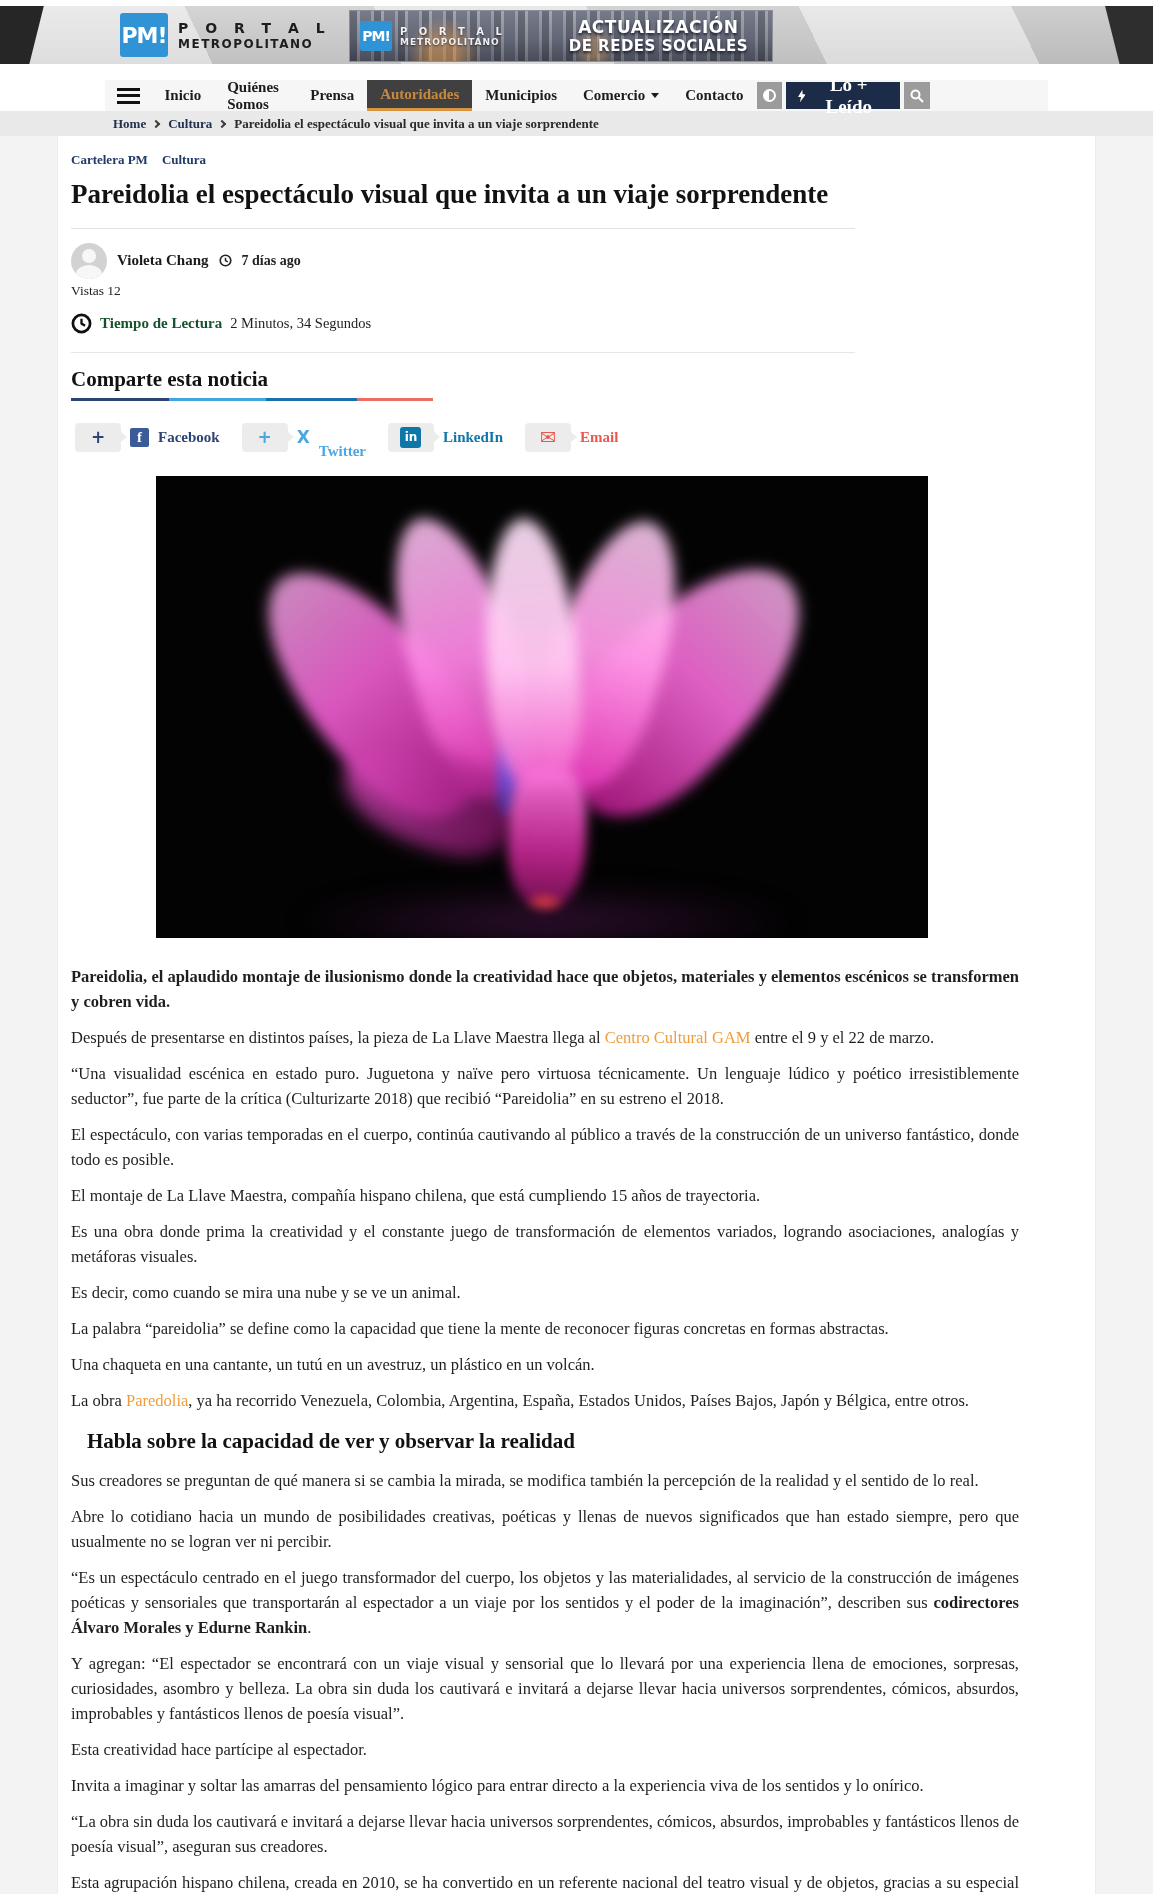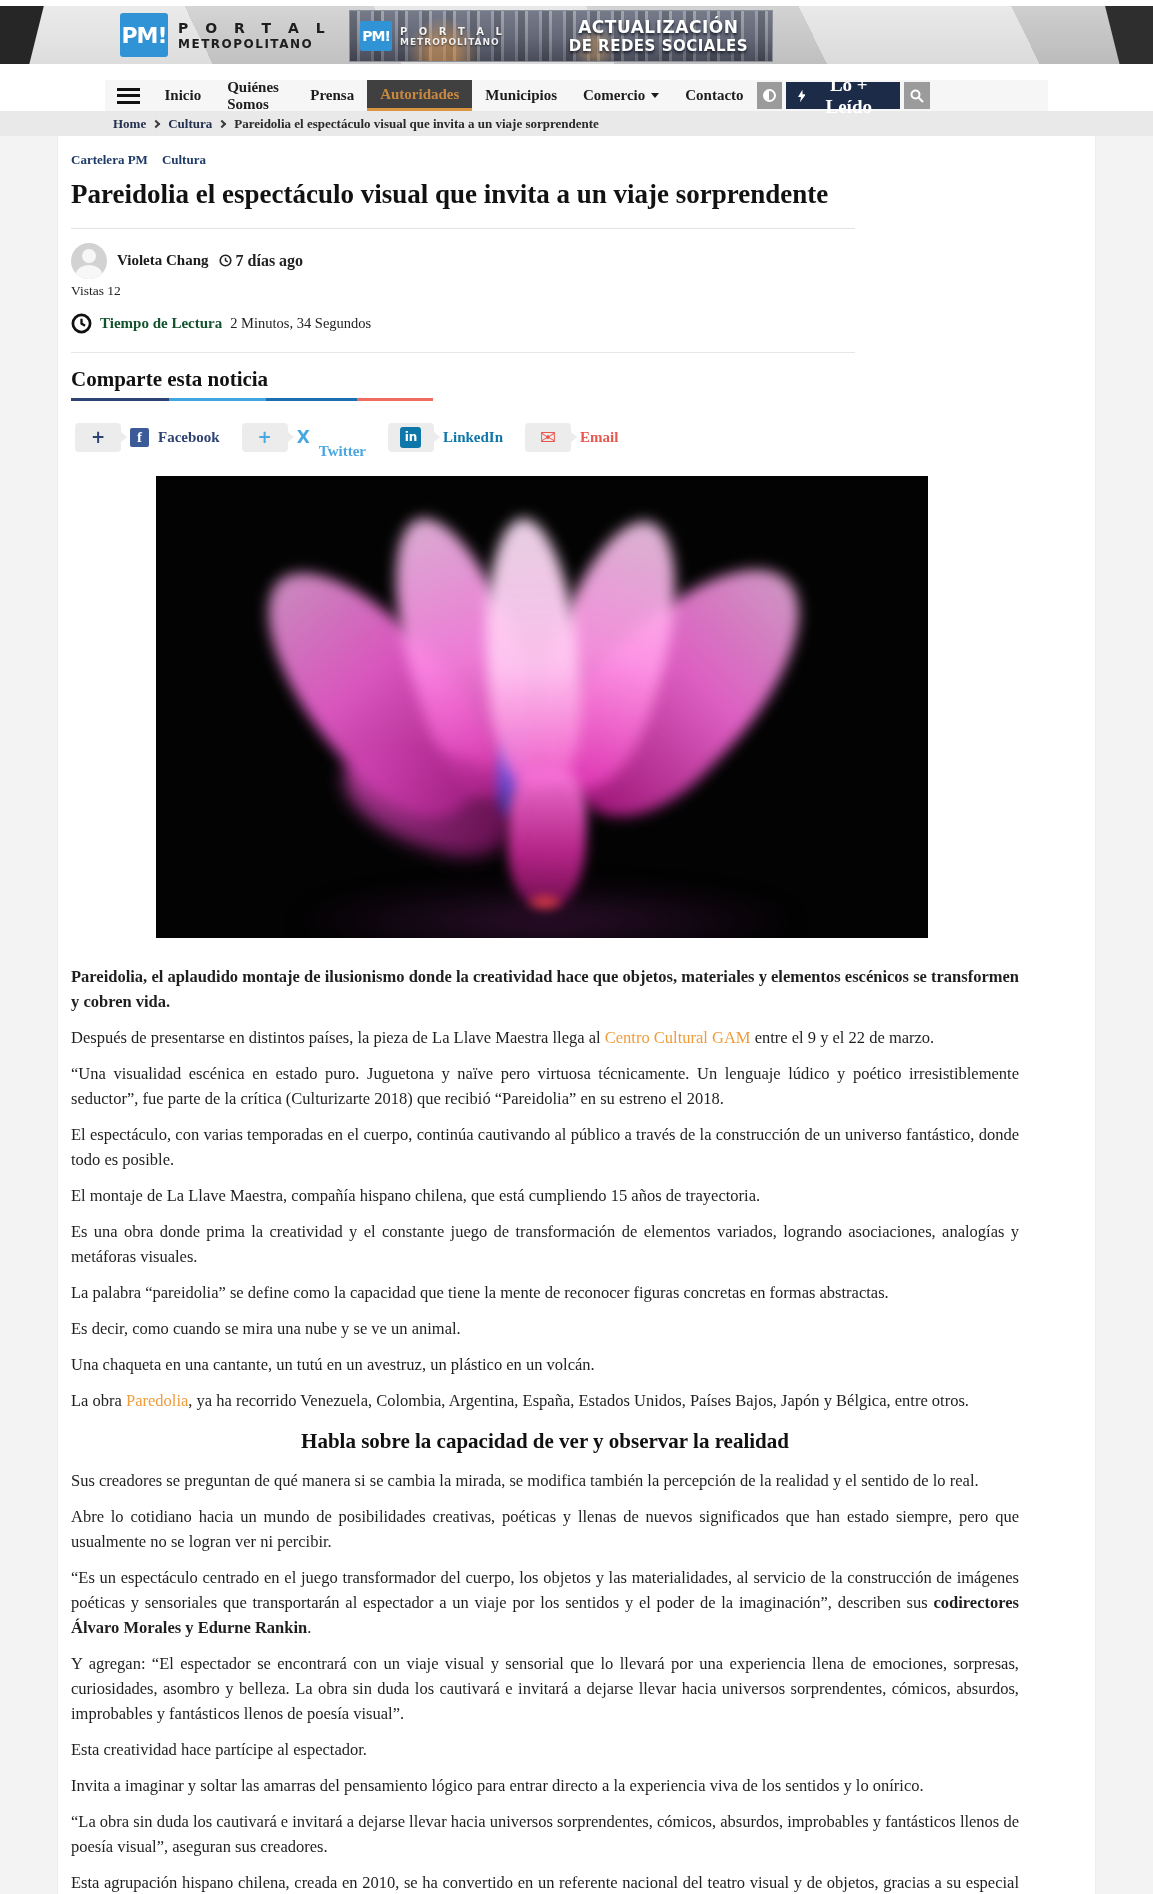--- a/index.html
+++ b/index.html
@@ -71,21 +71,21 @@
   .cats{display:flex;gap:14px;margin:4px 0 10px;}
   .cat-link{font-size:13px;font-weight:bold;color:#1e3a66;text-decoration:none;cursor:pointer;}
   .article-header{width:784px;}
   h1.title{font-size:27px;font-weight:bold;color:#121212;margin:0 0 14px;line-height:1.25;
     border-bottom:1px solid #e2e2e2;padding-bottom:16px;}
   .author-row{display:flex;align-items:center;gap:10px;margin:2px 0 4px;}
   .avatar{width:36px;height:36px;border-radius:50%;background:#d2d2d2;position:relative;overflow:hidden;flex:0 0 auto;}
   .avatar::before{content:"";position:absolute;left:11px;top:6px;width:14px;height:14px;border-radius:50%;background:#f7f7f7;}
   .avatar::after{content:"";position:absolute;left:5px;top:22px;width:26px;height:18px;border-radius:50%;background:#f7f7f7;}
   .author-name{font-size:15px;font-weight:bold;color:#1a1a1a;text-decoration:none;cursor:pointer;}
-  .time-ago{display:flex;align-items:center;gap:4px;font-size:16px;font-weight:bold;color:#222;}
+  .time-ago{display:flex;align-items:center;gap:10px;font-size:14px;font-weight:bold;color:#222;}
   .views{font-size:13.5px;color:#222;margin:2px 0 14px;}
   .rt-row{display:flex;align-items:center;gap:8px;margin:0 0 18px;}
   .rt-label{font-size:15px;font-weight:bold;color:#14532d;}
   .rt-value{font-size:14.5px;color:#222;}
   hr.sep{border:none;border-top:1px solid #e7e7e7;margin:0 0 14px;}
   
   .share-title{font-size:21px;font-weight:bold;color:#121212;margin:0 0 2px;}
   .share-underline{width:362px;height:3px;margin:6px 0 14px;
     background:linear-gradient(90deg,#2d4373 0 27%,#41a6e0 27% 54%,#1b6fae 54% 79%,#ef6c5f 79% 100%);}
   .share-row{display:flex;align-items:center;gap:22px;margin:0 0 16px 4px;}
@@ -123,21 +123,21 @@
     border-radius:35% 35% 45% 45%;transform:rotate(2deg);
     background:linear-gradient(to bottom,rgba(250,120,220,.95),rgba(200,40,150,.9) 60%,rgba(130,15,90,.85));}
   .base-dot{position:absolute;left:372px;top:418px;width:34px;height:16px;border-radius:50%;filter:blur(4px);
     background:radial-gradient(rgba(235,70,60,.9),rgba(120,20,20,0));}
   .floor-glow{position:absolute;left:130px;bottom:-18px;width:520px;height:70px;border-radius:50%;filter:blur(14px);
     background:radial-gradient(rgba(120,35,120,.4),rgba(30,5,35,0) 70%);}
   
   .article-body{width:948px;}
   .article-body p{font-size:16.5px;line-height:25px;text-align:justify;margin:0 0 11px;color:#1f1f1f;}
   .article-body p.lead{font-weight:bold;}
-  .article-body h2{font-size:21px;font-weight:bold;color:#111;margin:16px 0 14px;text-align:center;}
+  .article-body h2{font-size:21px;font-weight:bold;color:#111;margin:16px 16px 14px;text-align:left;}
   .inline-link{color:#ef9c3b;text-decoration:none;cursor:pointer;}
   .icon-svg{display:inline-block;vertical-align:middle;}
 </style>
 </head>
 <body>
 
 <div class="top-strip"></div>
 
 <header class="header-band">
   <a class="logo-block">
@@ -278,22 +278,22 @@
     <div class="base-dot"></div>
   </div>
 
   <article class="article-body">
         <p class="lead"><span>Pareidolia, el aplaudido montaje de ilusionismo donde la creatividad hace que objetos, materiales y elementos escénicos se transformen y cobren vida.</span></p>
         <p><span>Después de presentarse en distintos países, la pieza de La Llave Maestra llega al </span><a class="inline-link">Centro Cultural GAM</a><span> entre el 9 y el 22 de marzo.</span></p>
         <p><span>“Una visualidad escénica en estado puro. Juguetona y naïve pero virtuosa técnicamente. Un lenguaje lúdico y poético irresistiblemente seductor”, fue parte de la crítica (Culturizarte 2018) que recibió “Pareidolia” en su estreno el 2018.</span></p>
         <p><span>El espectáculo, con varias temporadas en el cuerpo, continúa cautivando al público a través de la construcción de un universo fantástico, donde todo es posible.</span></p>
         <p><span>El montaje de La Llave Maestra, compañía hispano chilena, que está cumpliendo 15 años de trayectoria.</span></p>
         <p><span>Es una obra donde prima la creatividad y el constante juego de transformación de elementos variados, logrando asociaciones, analogías y metáforas visuales.</span></p>
+        <p><span>Es decir, como cuando se mira una nube y se ve un animal.</span></p>
         <p><span>La palabra “pareidolia” se define como la capacidad que tiene la mente de reconocer figuras concretas en formas abstractas.</span></p>
-        <p><span>Es decir, como cuando se mira una nube y se ve un animal.</span></p>
         <p><span>Una chaqueta en una cantante, un tutú en un avestruz, un plástico en un volcán.</span></p>
         <p><span>La obra </span><a class="inline-link">Paredolia</a><span>, ya ha recorrido Venezuela, Colombia, Argentina, España, Estados Unidos, Países Bajos, Japón y Bélgica, entre otros.</span></p>
         <h2>Habla sobre la capacidad de ver y observar la realidad</h2>
         <p><span>Sus creadores se preguntan de qué manera si se cambia la mirada, se modifica también la percepción de la realidad y el sentido de lo real.</span></p>
         <p><span>Abre lo cotidiano hacia un mundo de posibilidades creativas, poéticas y llenas de nuevos significados que han estado siempre, pero que usualmente no se logran ver ni percibir.</span></p>
         <p><span>“Es un espectáculo centrado en el juego transformador del cuerpo, los objetos y las materialidades, al servicio de la construcción de imágenes poéticas y sensoriales que transportarán al espectador a un viaje por los sentidos y el poder de la imaginación”, describen sus </span><strong>codirectores Álvaro Morales y Edurne Rankin</strong><span>.</span></p>
         <p><span>Y agregan: “El espectador se encontrará con un viaje visual y sensorial que lo llevará por una experiencia llena de emociones, sorpresas, curiosidades, asombro y belleza.  La obra sin duda los cautivará e invitará a dejarse llevar hacia universos sorprendentes, cómicos, absurdos, improbables y fantásticos llenos de poesía visual”.</span></p>
         <p><span>Esta creatividad hace partícipe al espectador.</span></p>
         <p><span>Invita a imaginar y soltar las amarras del pensamiento lógico para entrar directo a la experiencia viva de los sentidos y lo onírico.</span></p>
         <p><span>“La obra sin duda los cautivará e invitará a dejarse llevar hacia universos sorprendentes, cómicos, absurdos, improbables y fantásticos llenos de poesía visual”, aseguran sus creadores.</span></p>

